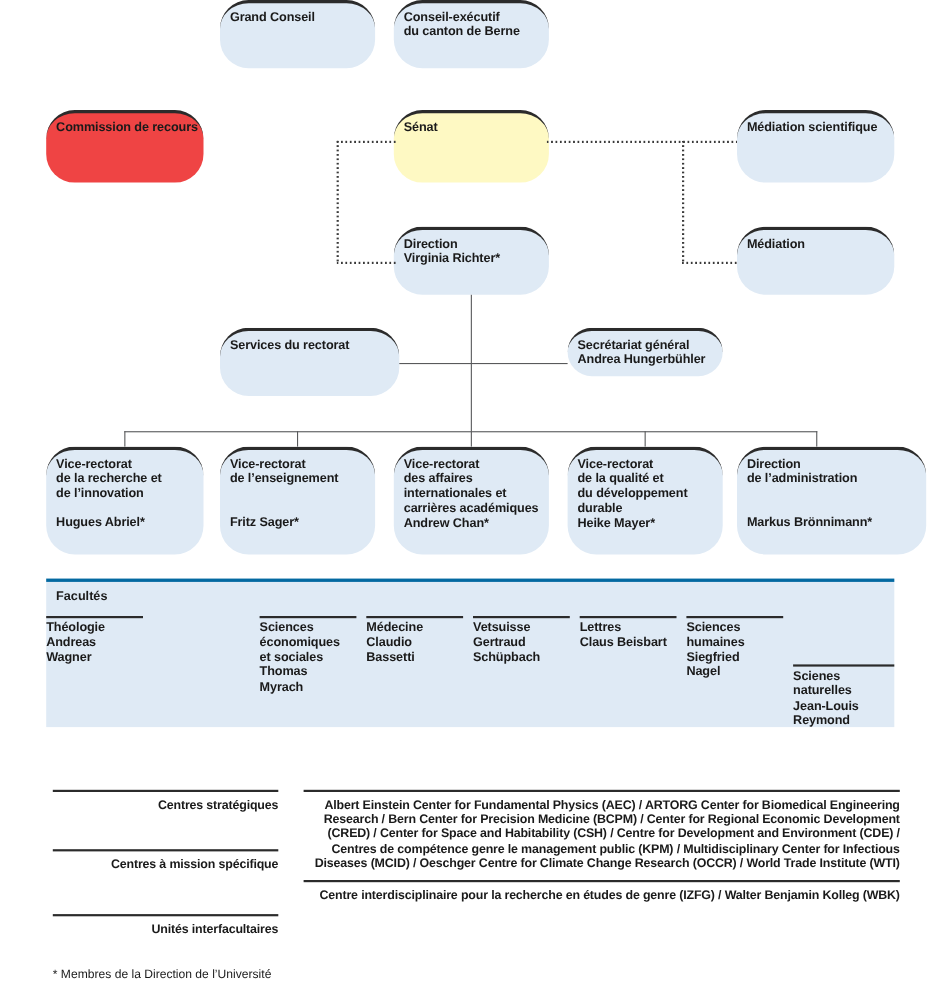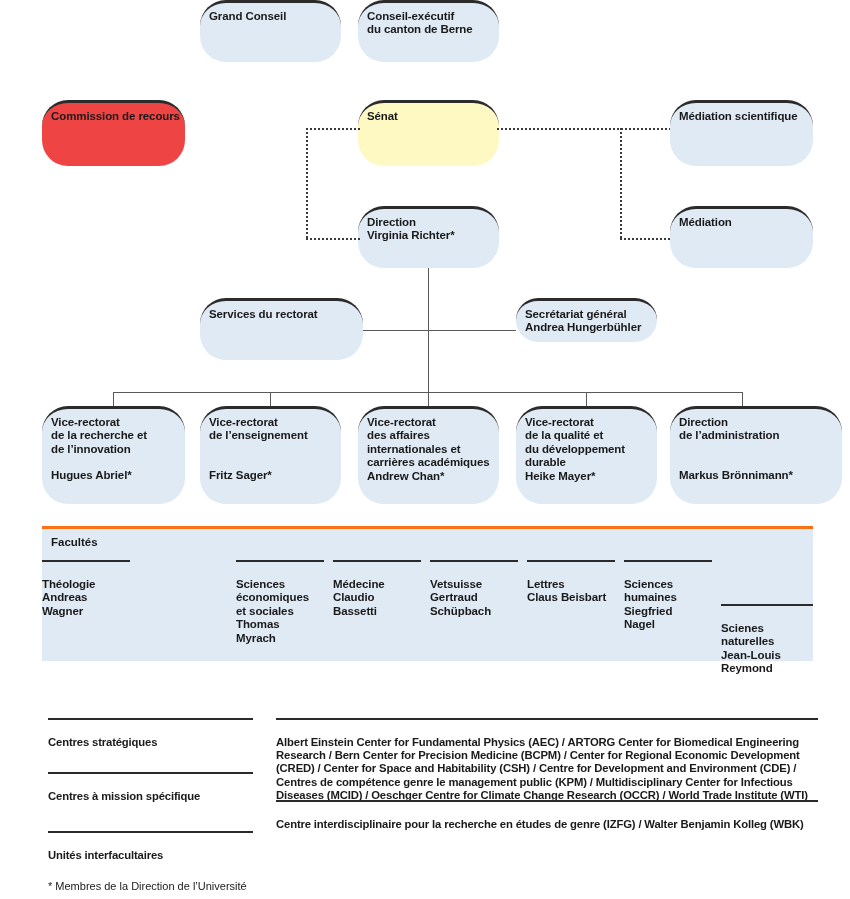--- a/index.html
+++ b/index.html
@@ -45,45 +45,46 @@
   .doth {
     position: absolute; height: 2px;
     background-image: linear-gradient(to right,#3a3a3a 0 2px, transparent 2px 4px);
     background-size: 4px 2px;
   }
 
   
   #faculties-panel {
     position: absolute;
     background: #dfeaf5;
-    border-top: 3px solid #f97316;
+    border-top: 3px solid #0369a1;
   }
   #faculties-title {
     position: absolute; left: 9px; top: 7px;
     font-size: 11.5px; font-weight: bold;
   }
   .fac-col {
     position: absolute;
     border-top: 2.5px solid #2b2b2b;
-    padding-top: 16px;
+    padding-top: 3px;
     font-size: 11.5px; font-weight: bold;
     line-height: 13.4px;
     letter-spacing: -0.1px;
   }
   .fac-col .line { display: block; white-space: pre; }
 
   
   .crow-label, .crow-value {
     position: absolute;
     border-top: 2.5px solid #2b2b2b;
-    padding-top: 16px;
+    padding-top: 6px;
     font-size: 11.3px;
     font-weight: bold;
     line-height: 13.2px;
     letter-spacing: -0.15px;
+    text-align: right;
   }
   .crow-value .line { display: block; }
 
   #footnote {
     position: absolute;
     font-size: 11px;
     font-weight: normal;
     letter-spacing: 0px;
   }
 </style>

